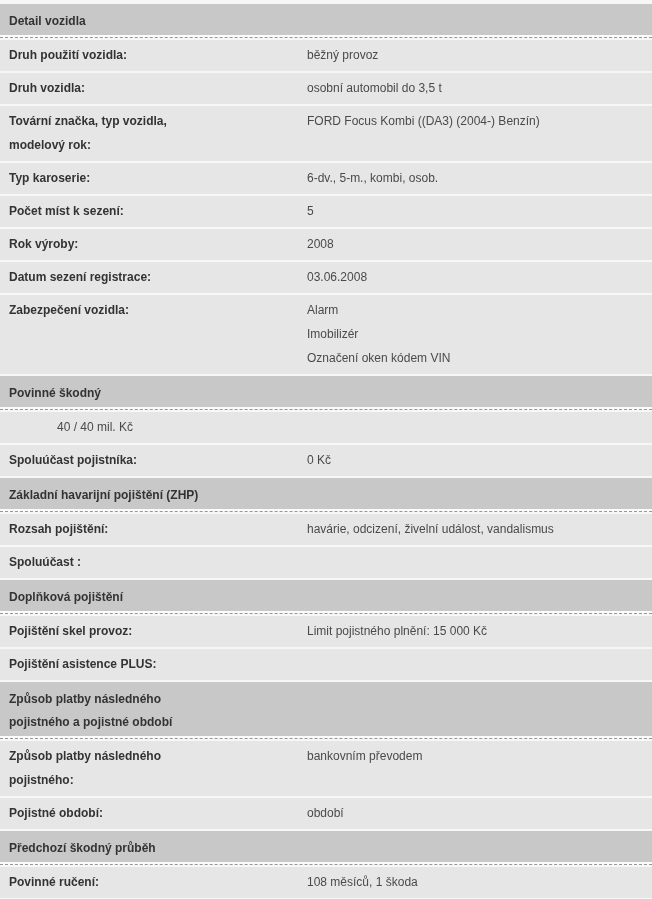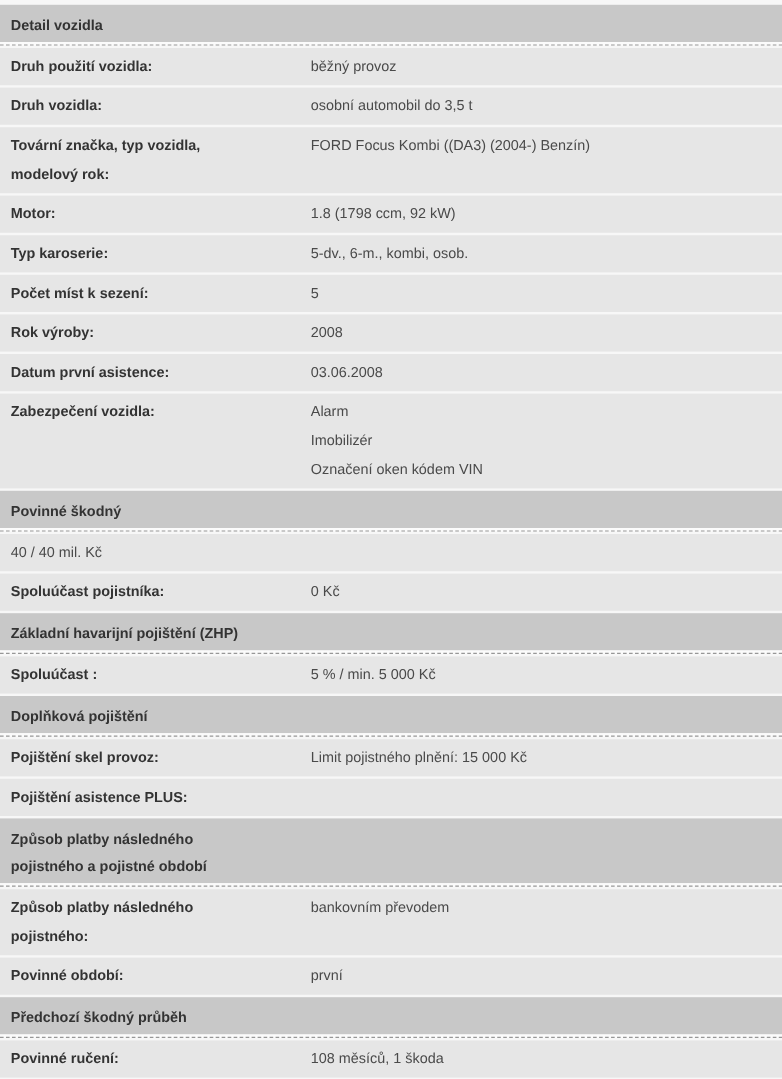--- a/index.html
+++ b/index.html
@@ -48,20 +48,21 @@
     font-weight:bold;
     color:var(--label-color);
     line-height:24px;
     white-space:pre-line;
   }
   .row .value{
     flex:1;
     color:var(--value-color);
     line-height:24px;
     white-space:pre-line;
+    margin-left:48px;
   }
 </style>
 </head>
 <body>
 
 <div class="panel">
 
   <div class="sections" id="sections">
   <section>
     <div class="sec-header">Detail vozidla</div>
@@ -76,42 +77,38 @@
     <div class="label">Druh vozidla:</div>
     <div class="value">osobní automobil do 3,5 t</div>
   </div>
 
   <div class="row">
     <div class="label">Tovární značka, typ vozidla,
 modelový rok:</div>
     <div class="value">FORD Focus Kombi ((DA3) (2004-) Benzín)</div>
   </div>
 
-  <div class="row">
-    <div class="label">Motor:</div>
-    <div class="value">1.8 (1798 ccm, 92 kW)</div>
-  </div>
 
   <div class="row">
     <div class="label">Typ karoserie:</div>
-    <div class="value">5-dv., 6-m., kombi, osob.</div>
+    <div class="value">6-dv., 5-m., kombi, osob.</div>
   </div>
 
   <div class="row">
     <div class="label">Počet míst k sezení:</div>
     <div class="value">5</div>
   </div>
 
   <div class="row">
     <div class="label">Rok výroby:</div>
     <div class="value">2008</div>
   </div>
 
   <div class="row">
-    <div class="label">Datum první asistence:</div>
+    <div class="label">Datum sezení registrace:</div>
     <div class="value">03.06.2008</div>
   </div>
 
   <div class="row">
     <div class="label">Zabezpečení vozidla:</div>
     <div class="value">Alarm
 Imobilizér
 Označení oken kódem VIN</div>
   </div>
 </div>
@@ -129,24 +126,27 @@
     <div class="label">Spoluúčast pojistníka:</div>
     <div class="value">0 Kč</div>
   </div>
 </div>
   </section>
 
   <section>
     <div class="sec-header">Základní havarijní pojištění (ZHP)</div>
     <div class="dash"></div>
     <div class="rows">
+  <div class="row">
+    <div class="label">Rozsah pojištění:</div>
+    <div class="value">havárie, odcizení, živelní událost, vandalismus</div>
+  </div>
 
   <div class="row">
     <div class="label">Spoluúčast :</div>
-    <div class="value">5 % / min. 5 000 Kč</div>
   </div>
 </div>
   </section>
 
   <section>
     <div class="sec-header">Doplňková pojištění</div>
     <div class="dash"></div>
     <div class="rows">
   <div class="row">
     <div class="label">Pojištění skel provoz:</div>
@@ -164,22 +164,22 @@
 pojistného a pojistné období</div>
     <div class="dash"></div>
     <div class="rows">
   <div class="row">
     <div class="label">Způsob platby následného
 pojistného:</div>
     <div class="value">bankovním převodem</div>
   </div>
 
   <div class="row">
-    <div class="label">Povinné období:</div>
-    <div class="value">první</div>
+    <div class="label">Pojistné období:</div>
+    <div class="value">období</div>
   </div>
 </div>
   </section>
 
   <section>
     <div class="sec-header">Předchozí škodný průběh</div>
     <div class="dash"></div>
     <div class="rows">
   <div class="row">
     <div class="label">Povinné ručení:</div>

